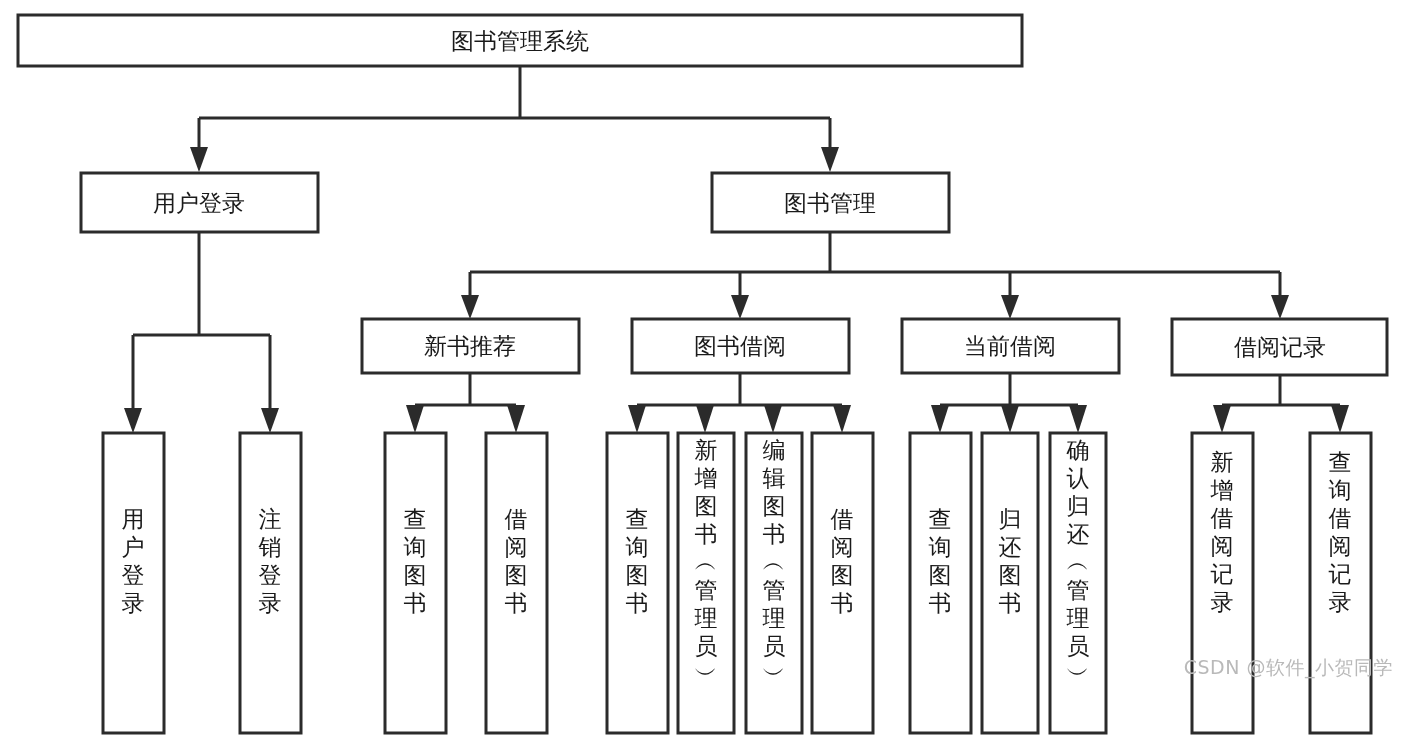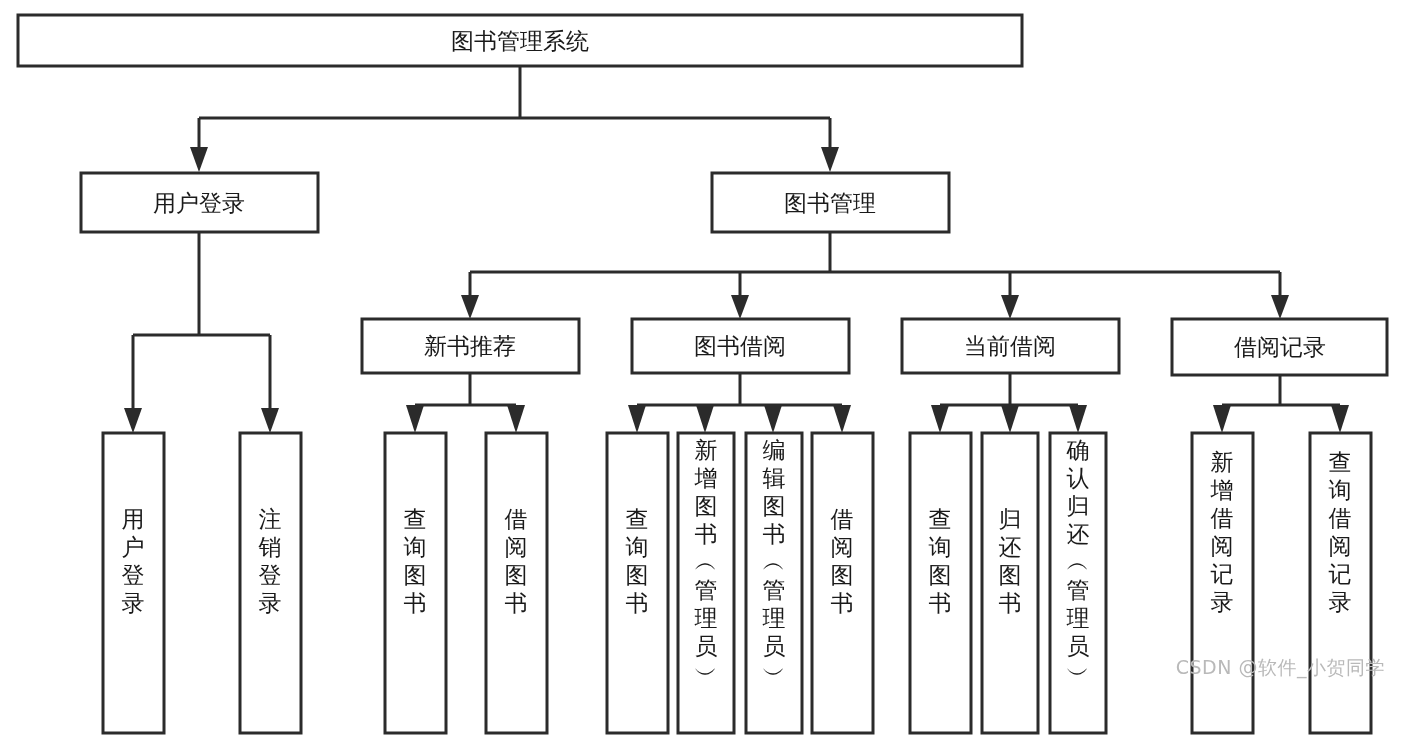--- a/index.html
+++ b/index.html
@@ -49,21 +49,21 @@
     dominant-baseline: middle;
   }
   .node-label-v {
     font-family: "DejaVu Sans", "Liberation Sans", sans-serif;
     font-size: 23px;
     fill: #1a1a1a;
     text-anchor: middle;
   }
   .watermark {
     position: absolute;
-    right: 20px;
+    right: 12px;
     bottom: 4px;
     font-family: "DejaVu Sans", "Liberation Sans", sans-serif;
     font-size: 19px;
     color: #b9b9b9;
     letter-spacing: 0.5px;
     white-space: nowrap;
     user-select: none;
   }
 </style>
 </head>

